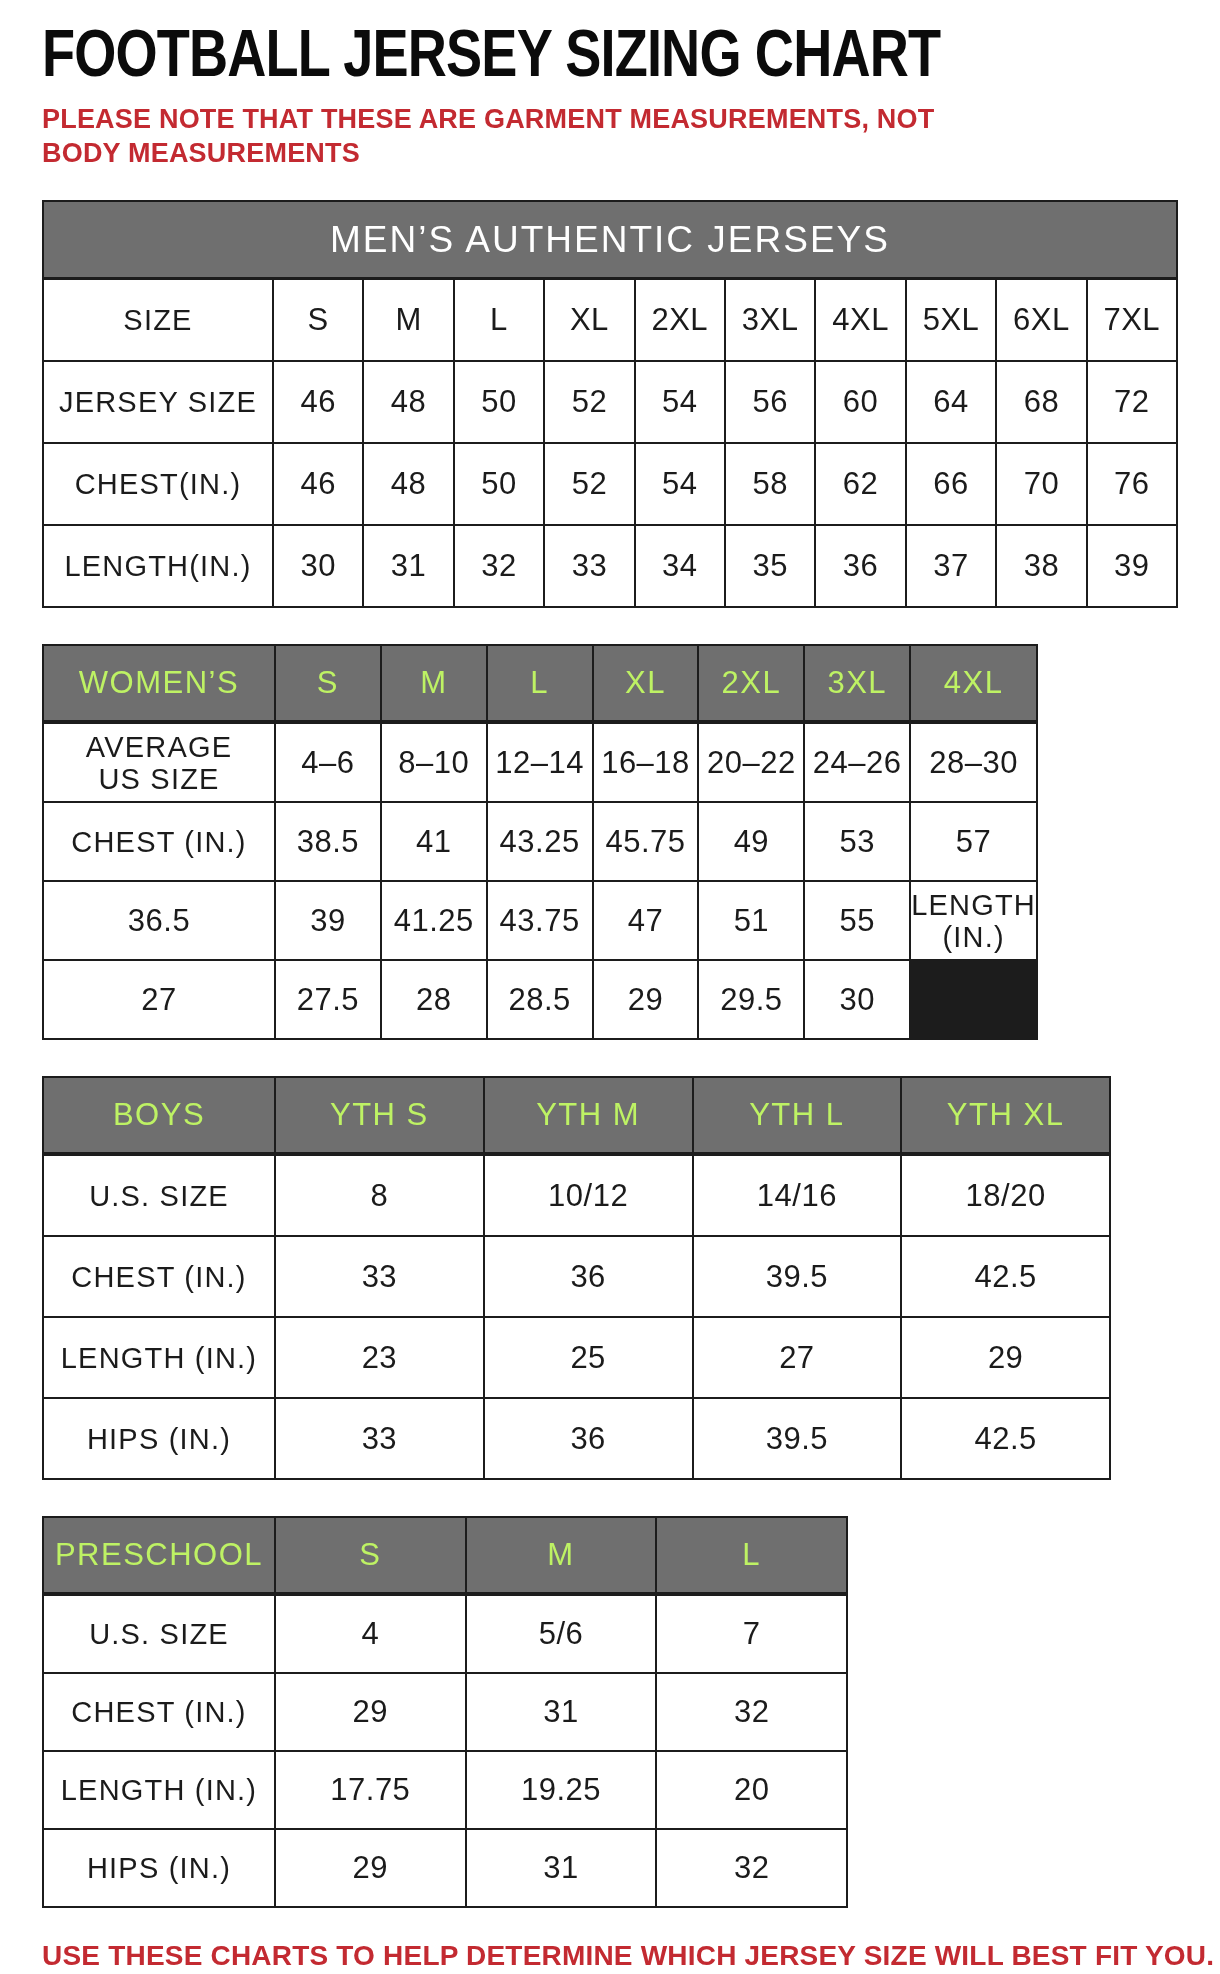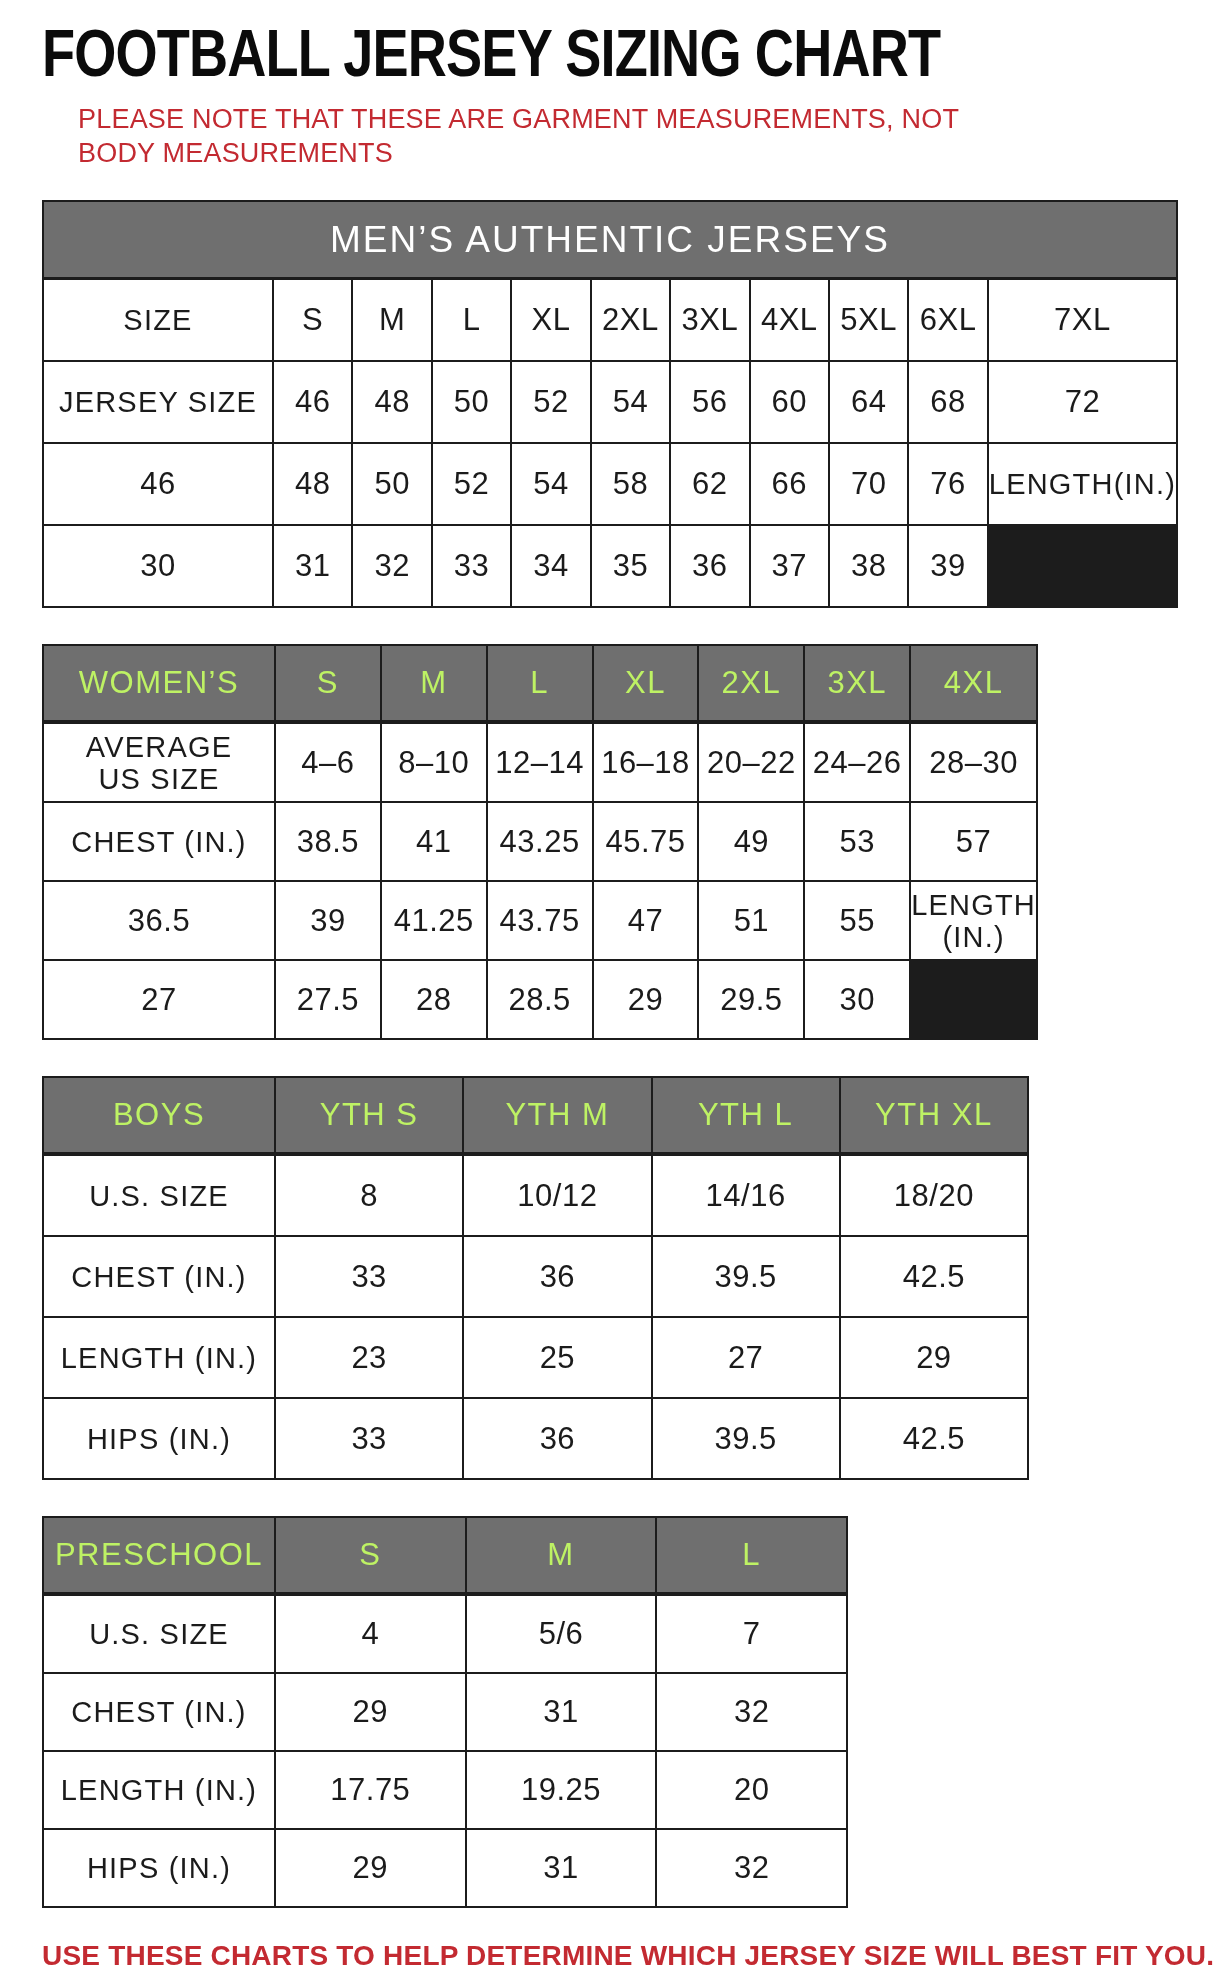--- a/index.html
+++ b/index.html
@@ -16,36 +16,35 @@
     color:var(--text-black);
     padding:20px 40px 8px 42px;
   }
   .page-title{
     font-size:66px;font-weight:bold;color:#0b0b0b;
     line-height:1.0;letter-spacing:-1px;white-space:nowrap;
     transform:scaleX(0.82);transform-origin:left center;
     margin-bottom:16px;
   }
   .note{
-    color:var(--accent-red);font-weight:normal;
+    color:var(--accent-red);font-weight:bold;
     font-size:27px;line-height:34px;max-width:920px;
     letter-spacing:0.2px;
     margin-bottom:30px;
-    margin-left:36px;
   }
   .tbl{
     display:grid;
     background:var(--line-black);
     border:2px solid var(--line-black);
     gap:2px;
     margin-bottom:36px;
   }
   .tbl-mens{width:1136px;grid-template-columns:228px repeat(10,1fr);grid-template-rows:76px repeat(4,80px);}
   .tbl-womens{width:996px;grid-template-columns:230px repeat(7,1fr);grid-template-rows:76px repeat(4,77px);}
-  .tbl-boys{width:987px;grid-template-columns:230px repeat(4,1fr);grid-template-rows:76px repeat(4,79px);}
+  .tbl-boys{width:1069px;grid-template-columns:230px repeat(4,1fr);grid-template-rows:76px repeat(4,79px);}
   .tbl-preschool{width:806px;grid-template-columns:230px repeat(3,1fr);grid-template-rows:76px repeat(4,76px);}
   .cell{
     background:#ffffff;
     display:flex;align-items:center;justify-content:center;
     font-size:31px;letter-spacing:0.5px;text-align:center;
   }
   .cell.lbl{font-size:29px;letter-spacing:1.2px;white-space:pre-line;line-height:32px;}
   .cell.hdr{
     background:var(--header-gray);color:#bef264;
     font-size:31px;letter-spacing:1.5px;
@@ -92,20 +91,21 @@
   <div class="cell">48</div>
   <div class="cell">50</div>
   <div class="cell">52</div>
   <div class="cell">54</div>
   <div class="cell">56</div>
   <div class="cell">60</div>
   <div class="cell">64</div>
   <div class="cell">68</div>
   <div class="cell">72</div>
 
+  <div class="cell lbl">CHEST(IN.)</div>
   <div class="cell">46</div>
   <div class="cell">48</div>
   <div class="cell">50</div>
   <div class="cell">52</div>
   <div class="cell">54</div>
   <div class="cell">58</div>
   <div class="cell">62</div>
   <div class="cell">66</div>
   <div class="cell">70</div>
   <div class="cell">76</div>

